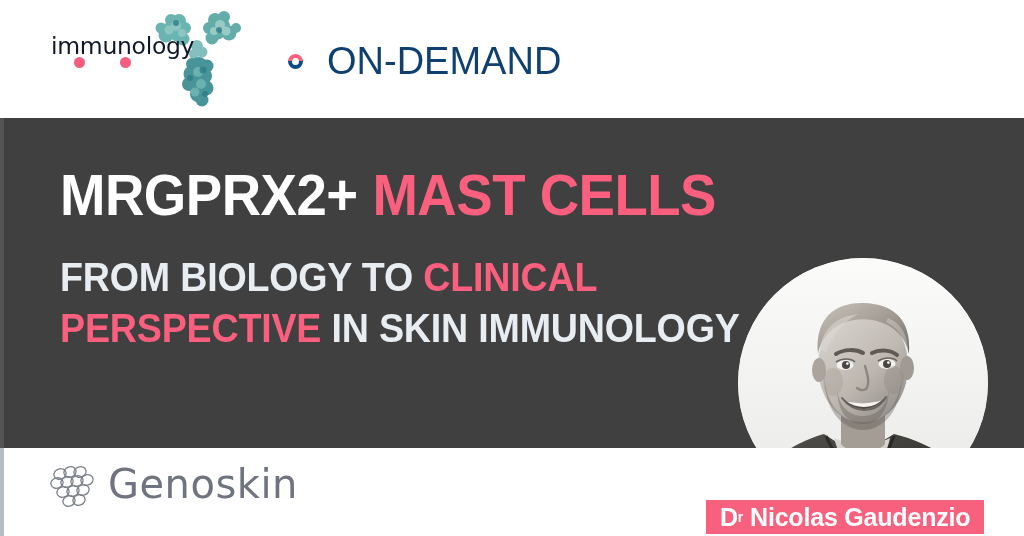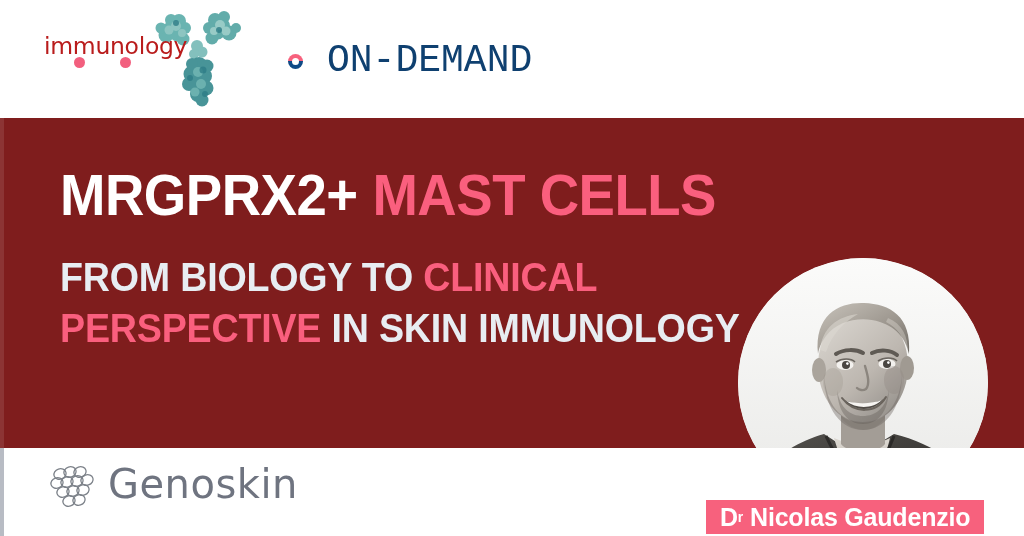--- a/index.html
+++ b/index.html
@@ -59,25 +59,25 @@
     color: #1b3f7a;
     letter-spacing: -2px;
     line-height: 0.92;
     position: relative;
   }
   .logo-immunology {
     display: block;
     font-family: "DejaVu Sans", sans-serif;
     font-size: 23.5px;
     font-weight: normal;
-    color: #b91c1c;
+    color: #0f172a;
     letter-spacing: -0.3px;
     line-height: 1;
     margin-top: 1px;
-    margin-left: 4px;
+    margin-left: 11px;
   }
   .dot-a, .dot-e {
     position: absolute;
     width: 11px;
     height: 11px;
     border-radius: 50%;
     background: #f25f7e;
   }
   .dot-a { left: 34px; top: 23px; }
   .dot-e { left: 80px; top: 23px; }
@@ -109,36 +109,36 @@
   }
   .sep-dot::after {
     content: "";
     position: absolute;
     left: 4px; top: 4px;
     width: 7px; height: 7px;
     border-radius: 50%;
     background: #ffffff;
   }
   .ondemand {
-    font-family: Liberation Mono, monospace;
+    font-family: Liberation Sans, sans-serif;
     font-size: 38px;
     font-weight: normal;
     color: #0f4070;
     letter-spacing: 0px;
     line-height: 1;
   }
 
   
   .band {
     position: absolute;
     left: 0;
     top: 118px;
     width: 1024px;
     height: 330px;
-    background: #7f1d1d;
+    background: #404040;
   }
   .band-edge-l {
     position: absolute;
     left: 0; top: 0;
     width: 4px; height: 330px;
     background: rgba(255,255,255,0.10);
   }
 
   .title-area {
     position: absolute;

